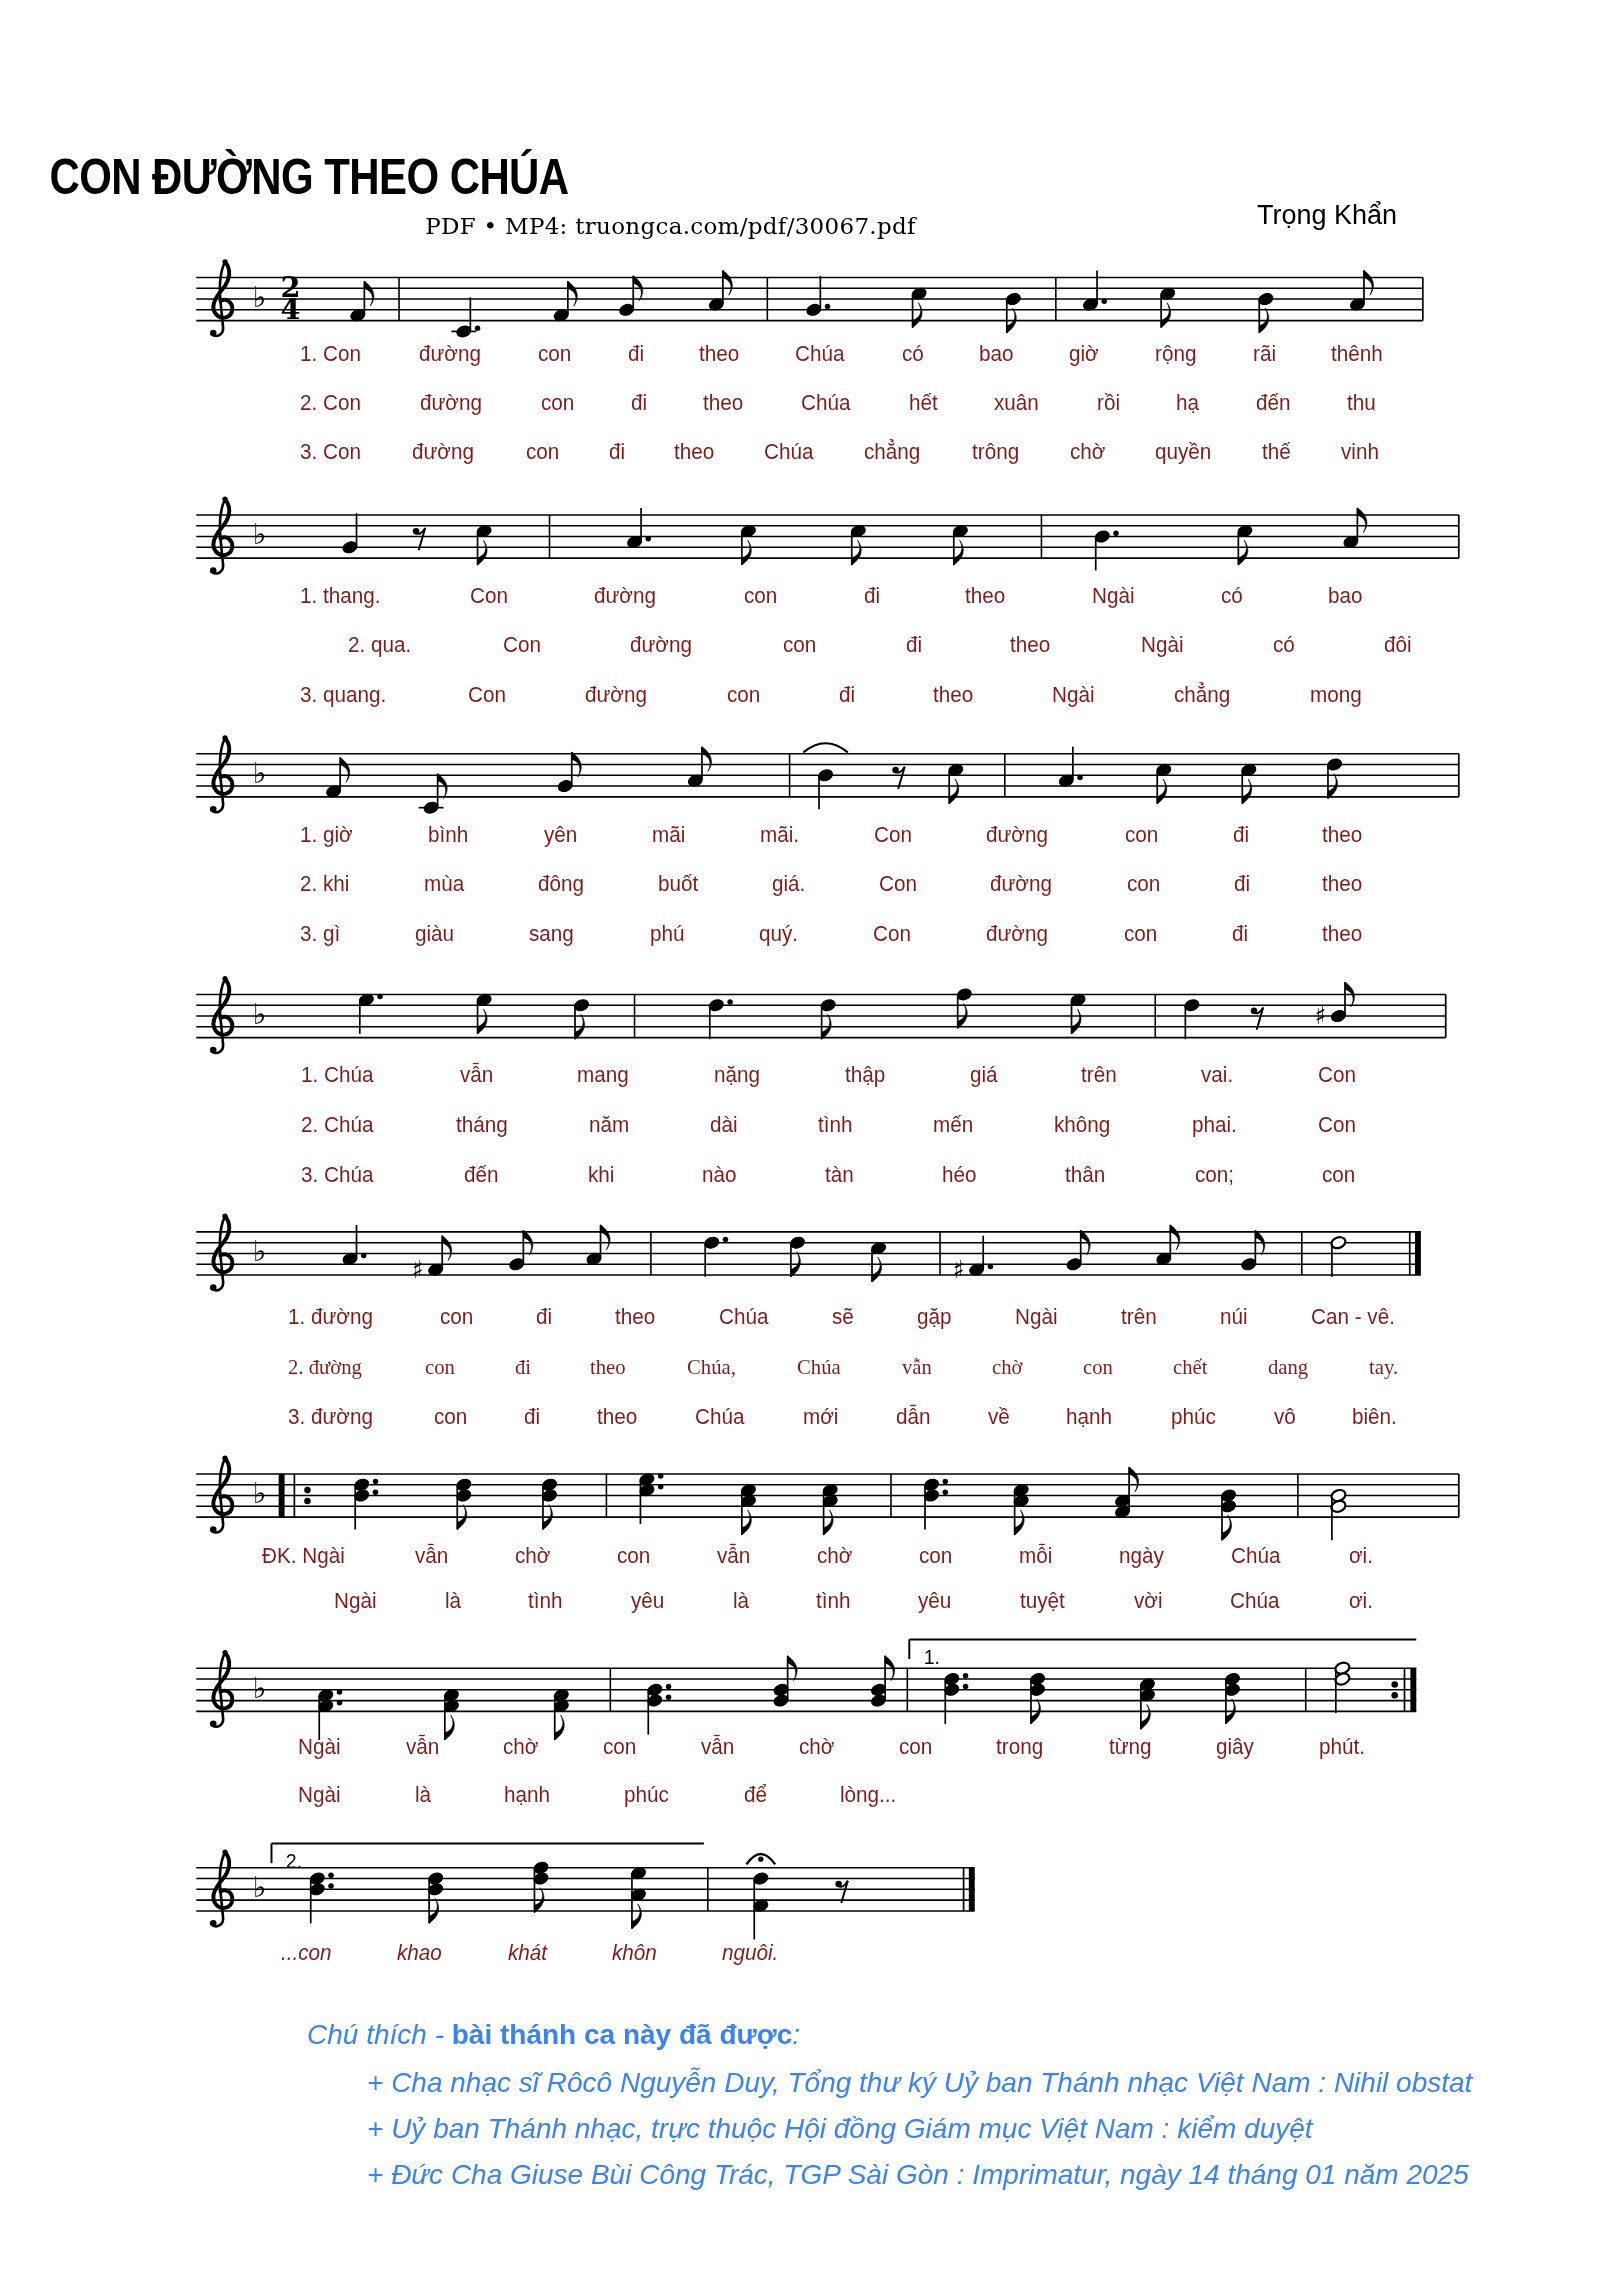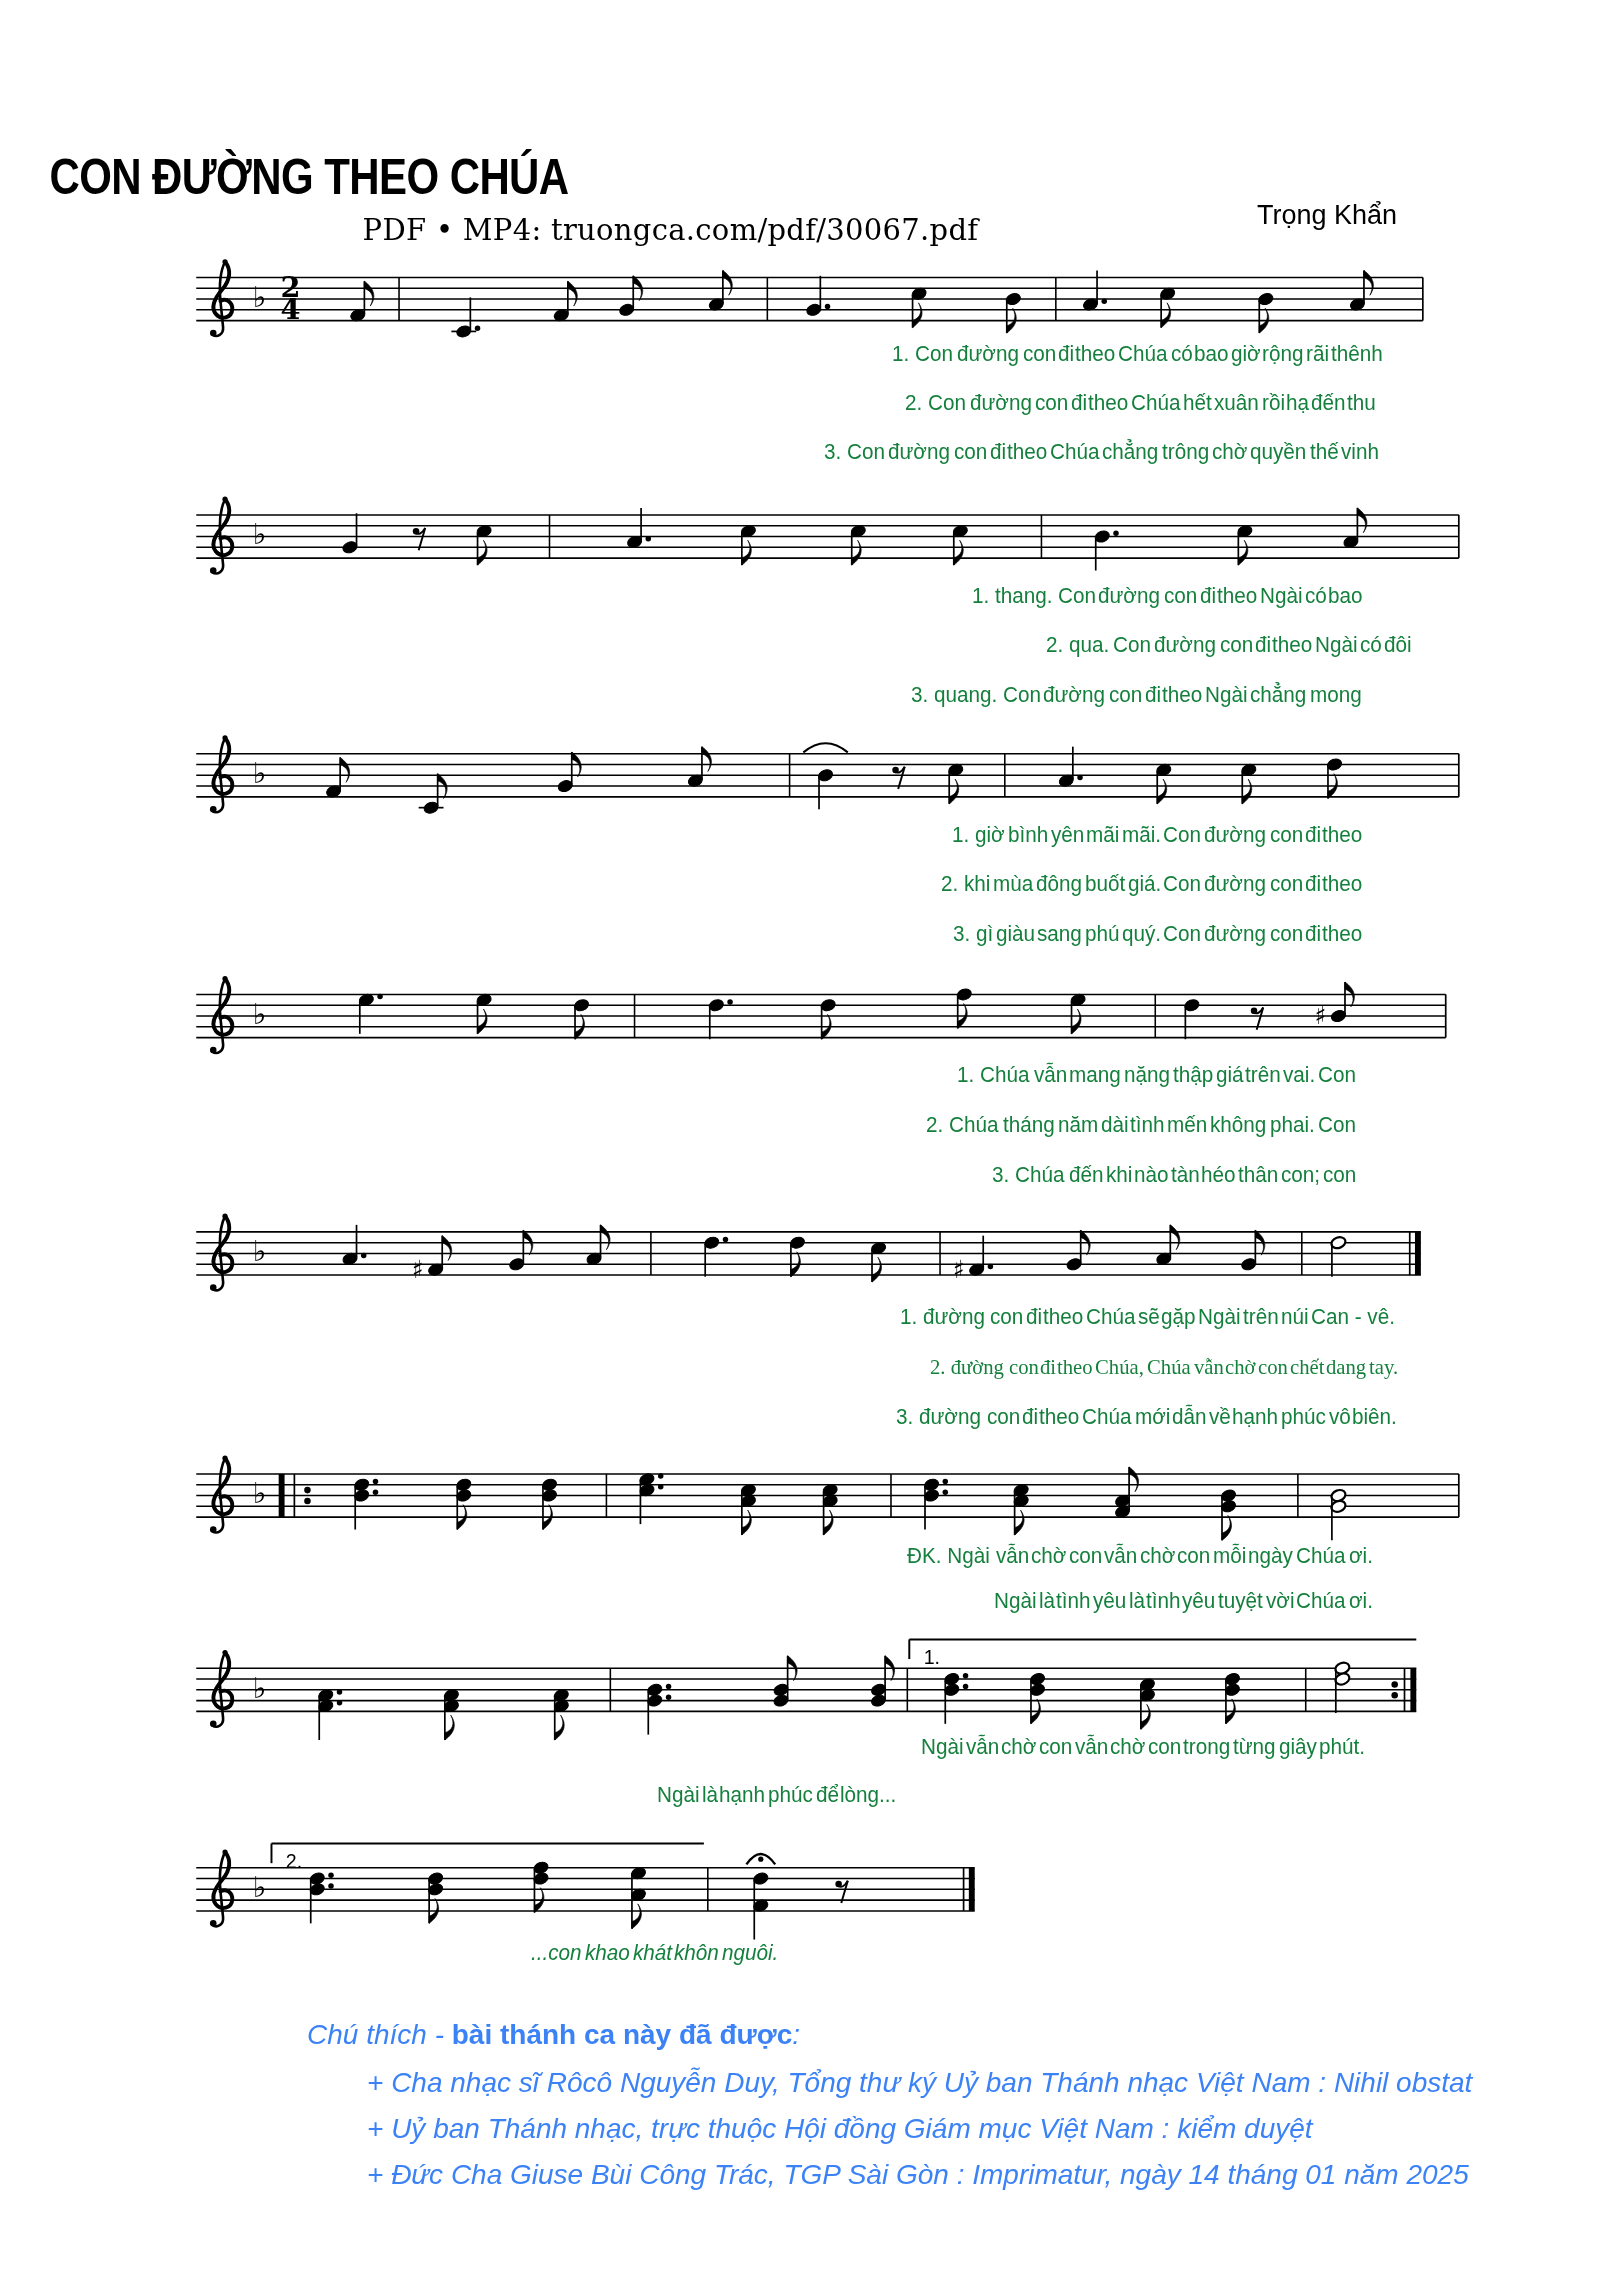--- a/index.html
+++ b/index.html
@@ -3,24 +3,24 @@
 <meta charset="utf-8">
 <style>
   html,body{margin:0;padding:0;background:#888;}
   .page{position:relative;width:1623px;height:2295px;background:#ffffff;overflow:hidden;
         font-family:"Liberation Sans", sans-serif;color:#000;}
   #notation{position:absolute;left:0;top:0;}
   .hdr-title{position:absolute;left:0;top:152px;width:1623px;
 Font-weight:bold;font-size:50px;letter-spacing:-0.7px;line-height:1;}
   .hdr-title span{display:inline-block;transform:scaleX(.84);transform-origin:center;white-space:nowrap;font-weight:bold;}
   .hdr-sub{position:absolute;left:0;top:213px;width:1341px;text-align:center;
-           font-family:"DejaVu Serif", serif;font-size:29px;letter-spacing:0.3px;}
+           font-family:"DejaVu Serif", serif;font-size:23px;letter-spacing:0.3px;}
   .hdr-author{position:absolute;top:200px;right:226px;font-size:27px;}
-  .lyric-row{position:absolute;display:flex;justify-content:flex-end;align-items:baseline;
-             font-size:22px;line-height:23.6px;color:#15803d;white-space:nowrap;}
+  .lyric-row{position:absolute;display:flex;justify-content:space-between;align-items:baseline;
+             font-size:22px;line-height:23.6px;color:#7f1d1d;white-space:nowrap;}
   .lyric-row span{display:inline-block;transform:scaleX(.94);transform-origin:left;}
   footer{position:absolute;left:307px;top:2019px;font-size:28px;font-style:italic;color:#3b82f6;}
   .f-intro{margin-bottom:15.7px;}
   .f-intro .bold{font-weight:bold;font-style:normal;}
   .fnote{margin-left:60px;margin-bottom:14.4px;}
 </style>
 </head>
 <body>
 
 <div class="page">

